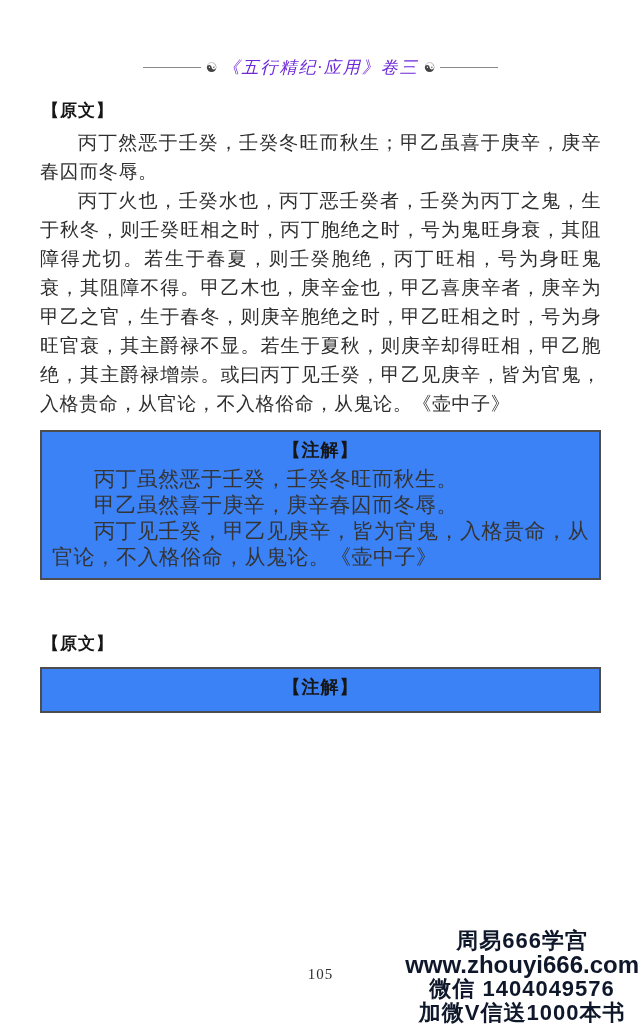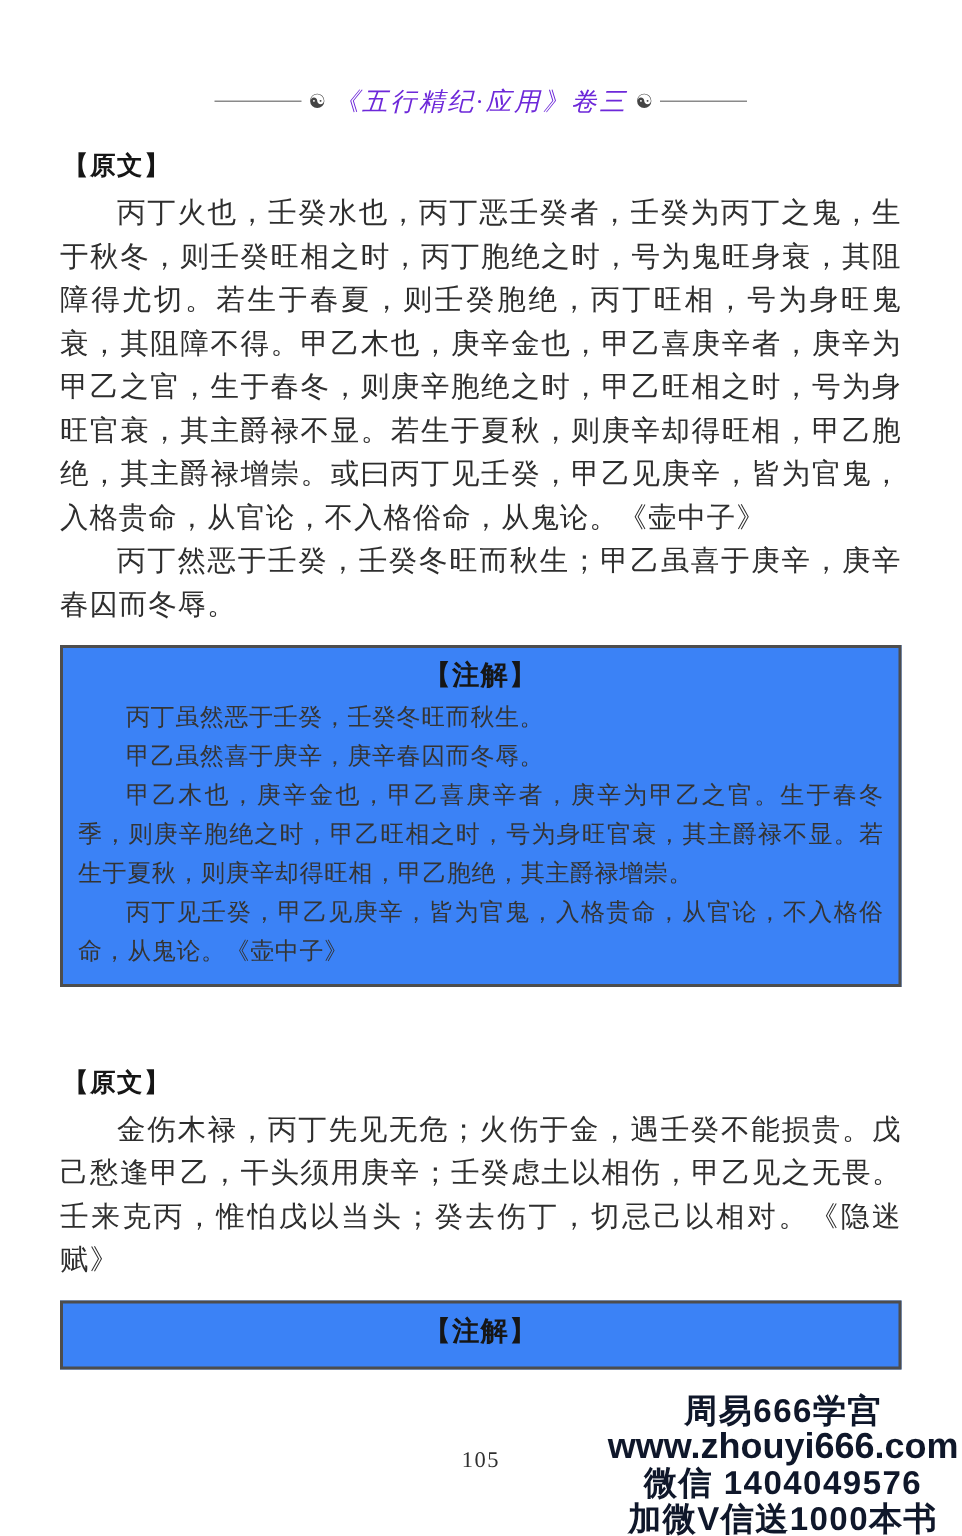--- a/index.html
+++ b/index.html
@@ -64,21 +64,21 @@
     text-align: center;
     font-weight: bold;
     font-size: 18px;
     letter-spacing: 1px;
     color: #161616;
     margin: 2px 0 4px 0;
   }
   .note-box p.note-par {
     margin: 0;
     text-indent: 2em;
-    font-size: 16px;
+    font-size: 21px;
     line-height: 26px;
     letter-spacing: 0.4px;
     text-align: justify;
     color: #343434;
   }
 
   .page-number {
     position: absolute;
     left: 0;
     right: 0;
@@ -111,35 +111,33 @@
     <span class="yinyang">☯</span>
     <span class="title">《五行精纪·应用》卷三</span>
     <span class="yinyang">☯</span>
     <span class="rule"></span>
   </div>
 
   <div class="content">
 
     <div class="sec sec1">
       <div class="sec-heading">【原文】</div>
+      <p class="body-par">丙丁然恶于壬癸，壬癸冬旺而秋生；甲乙虽喜于庚辛，庚辛春囚而冬辱。</p>
       <p class="body-par">丙丁火也，壬癸水也，丙丁恶壬癸者，壬癸为丙丁之鬼，生于秋冬，则壬癸旺相之时，丙丁胞绝之时，号为鬼旺身衰，其阻障得尤切。若生于春夏，则壬癸胞绝，丙丁旺相，号为身旺鬼衰，其阻障不得。甲乙木也，庚辛金也，甲乙喜庚辛者，庚辛为甲乙之官，生于春冬，则庚辛胞绝之时，甲乙旺相之时，号为身旺官衰，其主爵禄不显。若生于夏秋，则庚辛却得旺相，甲乙胞绝，其主爵禄增崇。或曰丙丁见壬癸，甲乙见庚辛，皆为官鬼，入格贵命，从官论，不入格俗命，从鬼论。《壶中子》</p>
-      <p class="body-par">丙丁然恶于壬癸，壬癸冬旺而秋生；甲乙虽喜于庚辛，庚辛春囚而冬辱。</p>
     </div>
 
     <div class="note-box">
       <div class="note-heading">【注解】</div>
       <p class="note-par">丙丁虽然恶于壬癸，壬癸冬旺而秋生。</p>
       <p class="note-par">甲乙虽然喜于庚辛，庚辛春囚而冬辱。</p>
-      <p class="note-par">甲乙木也，庚辛金也，甲乙喜庚辛者，庚辛为甲乙之官。生于春冬季，则庚辛胞绝之时，甲乙旺相之时，号为身旺官衰，其主爵禄不显。若生于夏秋，则庚辛却得旺相，甲乙胞绝，其主爵禄增崇。</p>
       <p class="note-par">丙丁见壬癸，甲乙见庚辛，皆为官鬼，入格贵命，从官论，不入格俗命，从鬼论。《壶中子》</p>
     </div>
 
     <div class="sec sec2">
       <div class="sec-heading">【原文】</div>
-      <p class="body-par">金伤木禄，丙丁先见无危；火伤于金，遇壬癸不能损贵。戊己愁逢甲乙，干头须用庚辛；壬癸虑土以相伤，甲乙见之无畏。壬来克丙，惟怕戊以当头；癸去伤丁，切忌己以相对。《隐迷赋》</p>
     </div>
 
     <div class="note-box">
       <div class="note-heading">【注解】</div>
 
     </div>
 
   </div>
 
   <div class="page-number">105</div>

